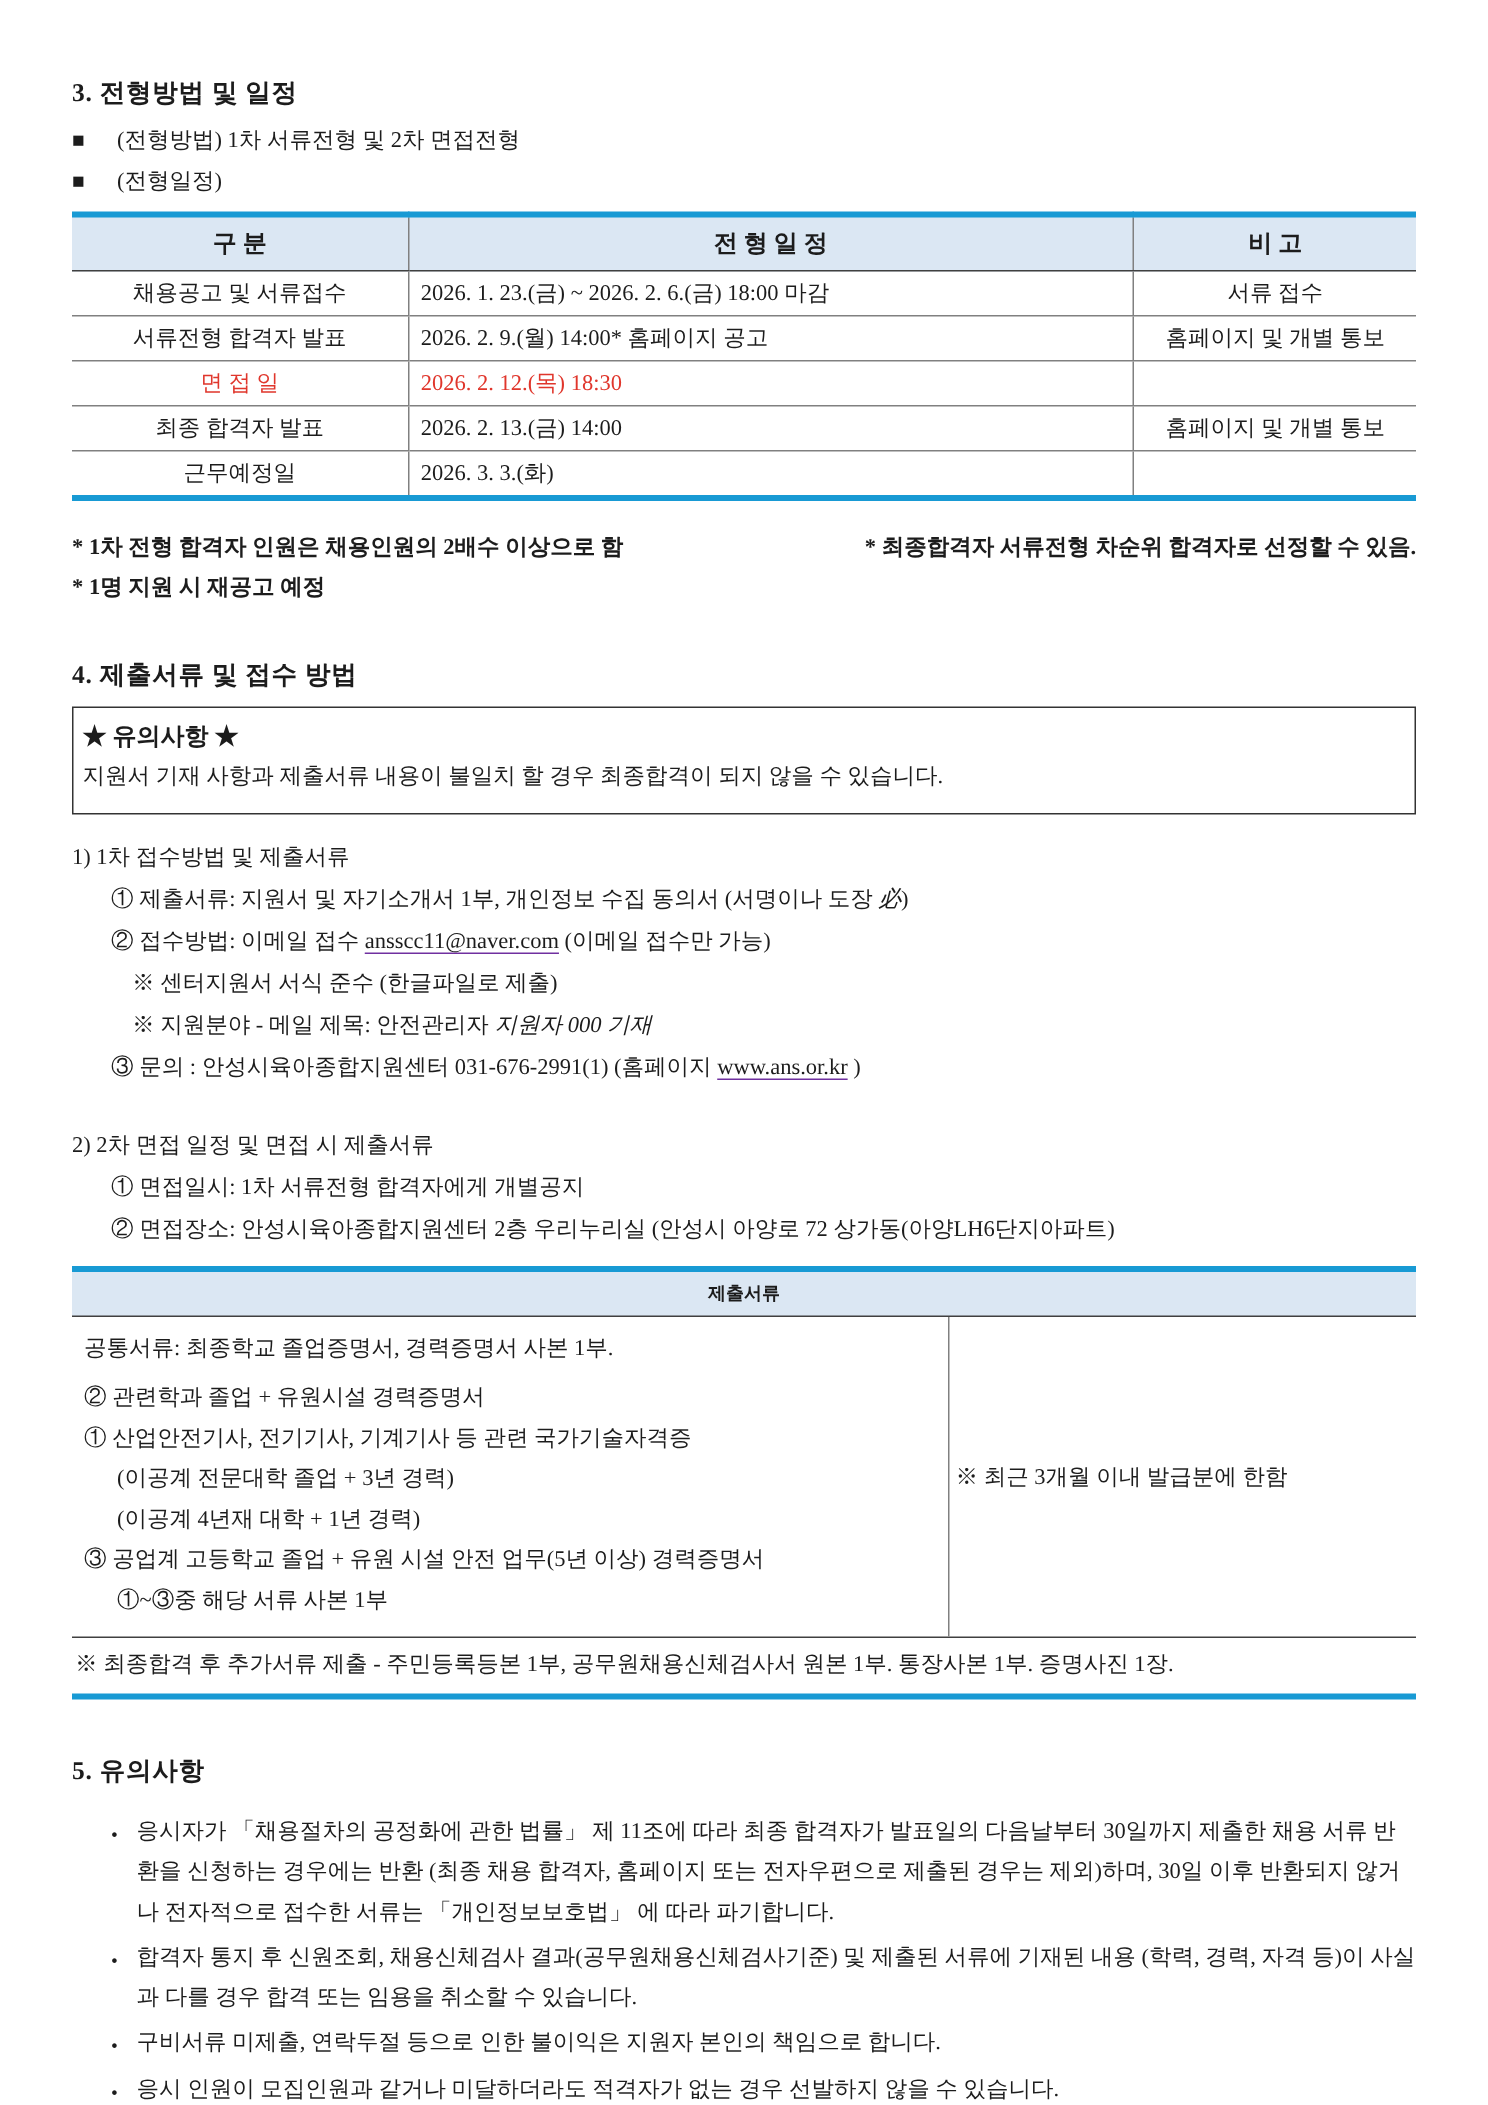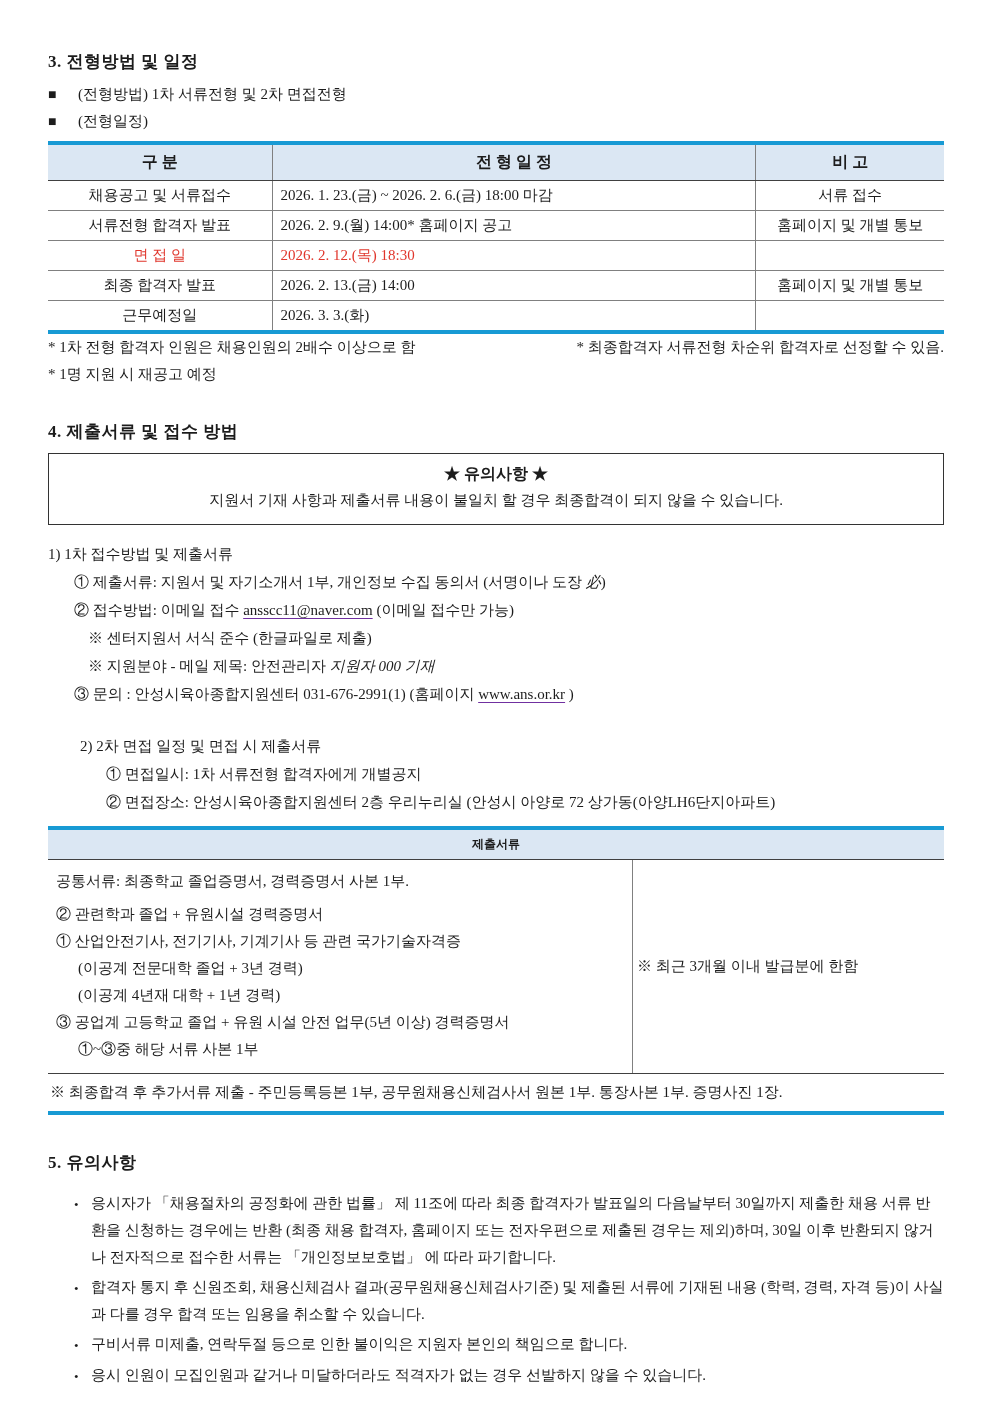--- a/index.html
+++ b/index.html
@@ -38,36 +38,36 @@
   table.sched td {
     padding: 5px 8px; height: 30px; font-size: 15px;
     border-bottom: 1px solid var(--line-gray);
   }
   table.sched tr:last-child td { border-bottom: none; }
   table.sched th + th, table.sched td + td { border-left: 1px solid var(--line-gray); }
   .col-cat { width: 25%; } .col-sched { width: 54%; } .col-note { width: 21%; }
   td.cat, td.note { text-align: center; }
   tr.row-red td { color: var(--red); }
 
-  .footnotes { margin-top: 0; line-height: 27px; }
+  .footnotes { margin-top: 18px; line-height: 27px; font-weight: bold; }
   .fn-line1 { display: flex; justify-content: space-between; }
 
   .sec4 { margin-top: 32px; }
   .notice-box {
     border: 1px solid #333; margin-top: 10px; padding: 7px 6px 11px 6px;
-    text-align: center;
+    text-align: left;
   }
   .notice-title { font-weight: bold; font-size: 16px; line-height: 26px; }
   .notice-body { line-height: 26px; }
 
   .method { margin-top: 15px; }
   .method .m-title { line-height: 28px; }
   .method .m-line { line-height: 28px; padding-left: 26px; }
   .method .m-line.sub { padding-left: 40px; }
-  .m2 { margin-top: 24px; margin-left: 32px; }
+  .m2 { margin-top: 24px; }
   .link {
     color: inherit; text-decoration: underline;
     text-decoration-color: var(--link-underline);
     text-underline-offset: 3px; cursor: pointer;
   }
   .em-italic { font-style: italic; }
 
   
   .doc-table {
     margin-top: 10px;

